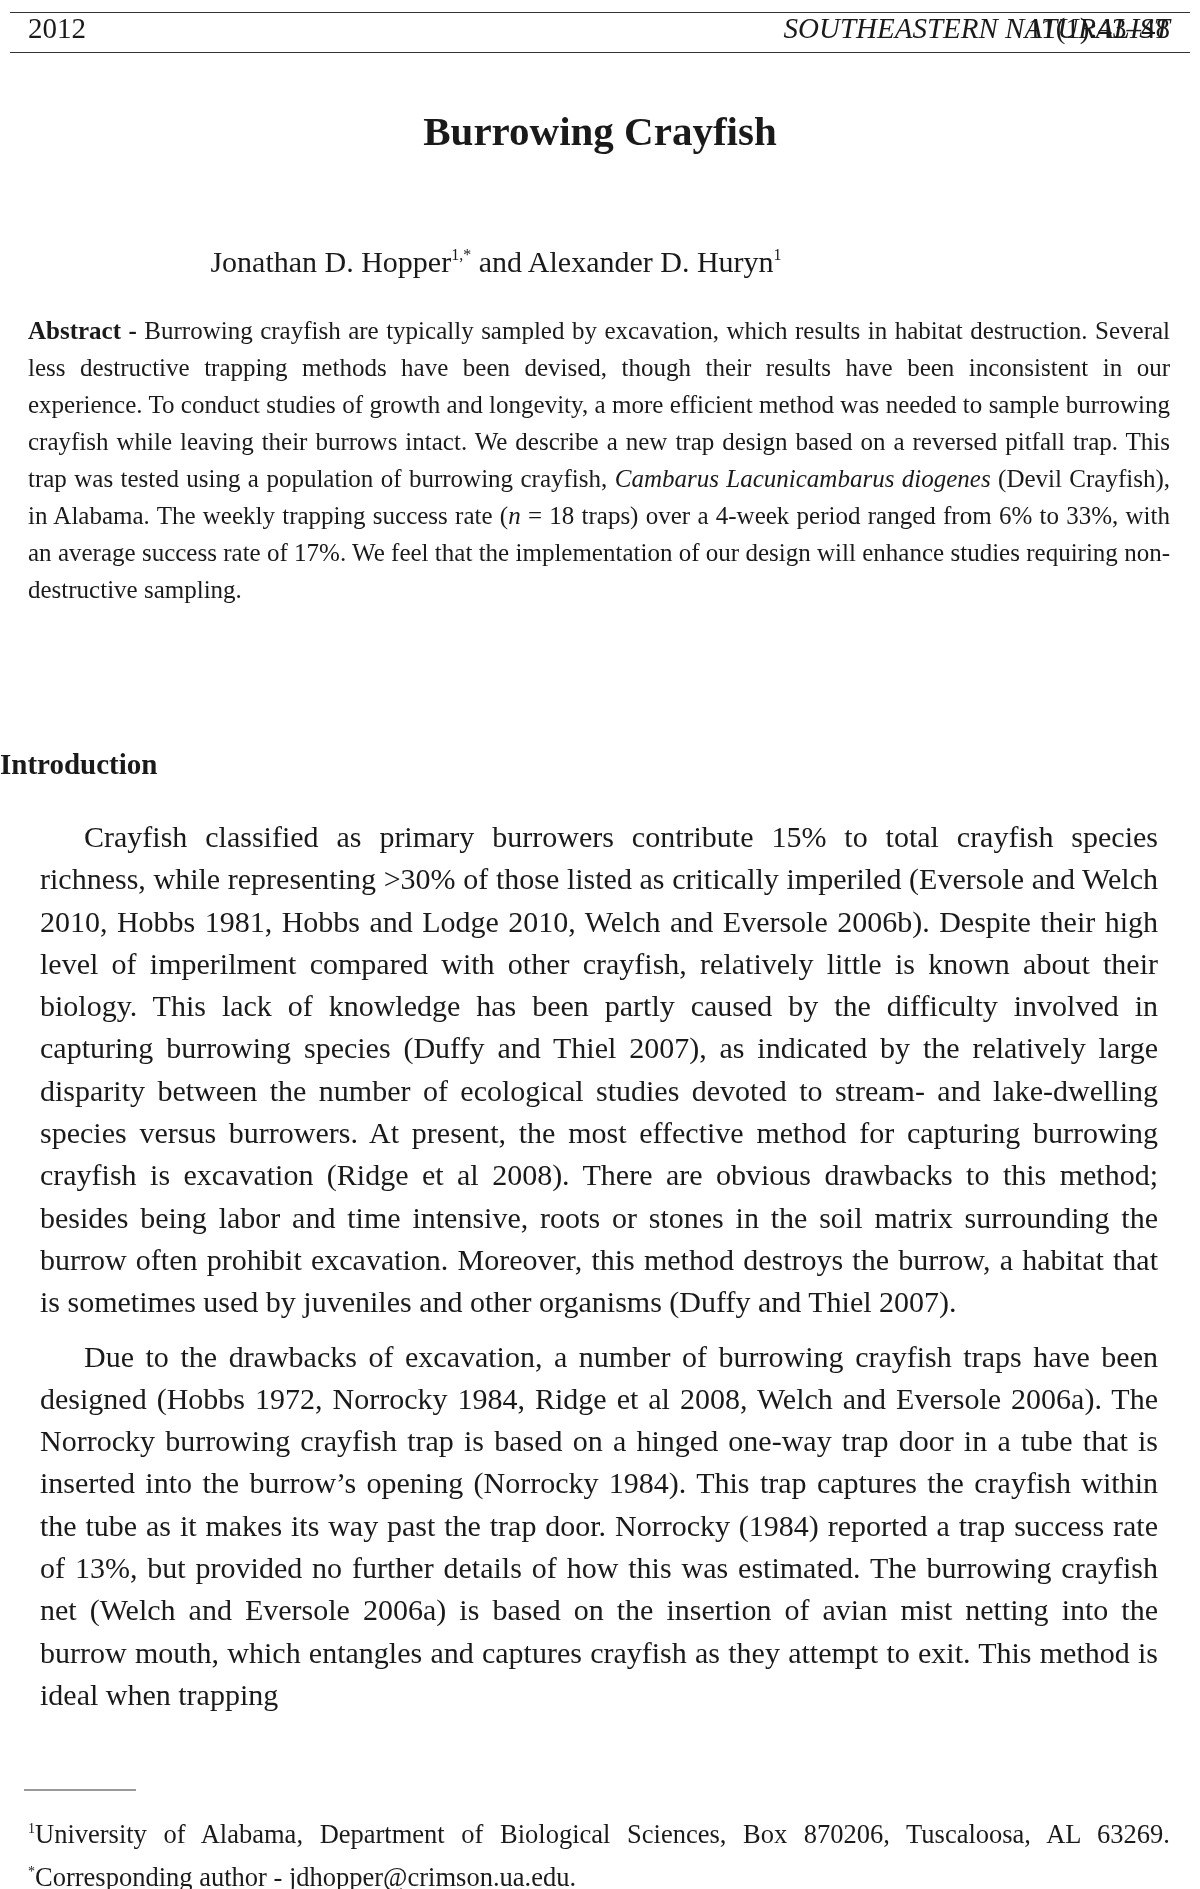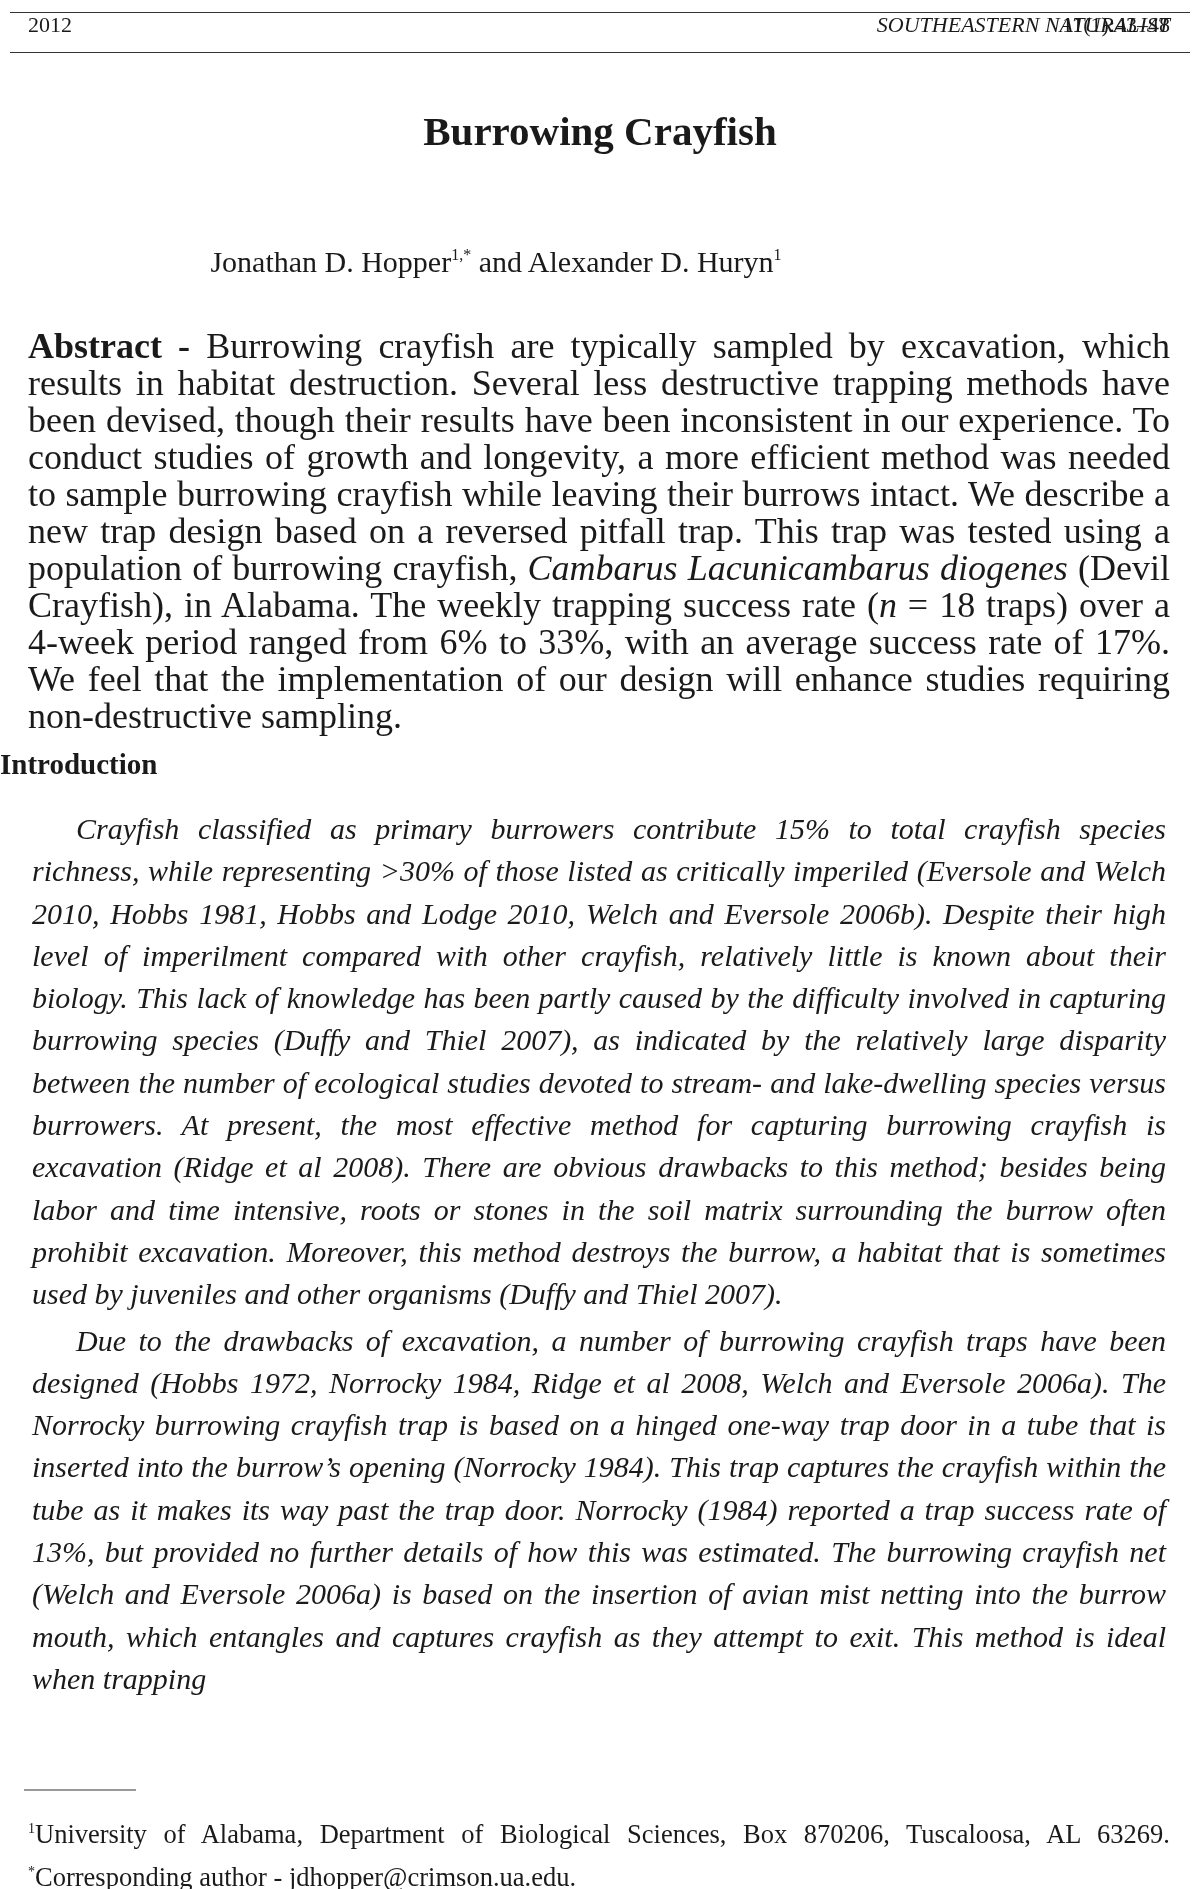--- a/index.html
+++ b/index.html
@@ -1,34 +1,34 @@
 <!DOCTYPE html>
 <html><head>
 <meta charset="utf-8">
 <style>
   html, body { margin: 0; padding: 0; background: #ffffff; }
   body { width: 1200px; height: 1889px; position: relative; overflow: hidden; color: #1a1a1a;
          font-family: "Liberation Serif", "DejaVu Serif", serif; }
   .rule { position: absolute; left: 10px; width: 1180px; height: 1px; background: #333; }
-  .header { position: absolute; top: 6px; left: 28px; right: 30px; height: 36px; font-size: 22px; }
+  .header { position: absolute; top: 6px; left: 28px; right: 30px; height: 36px; font-size: 29px; }
   .header .left { position: absolute; left: 0; top: 6px; }
   .header .center { position: absolute; left: 0; right: 0; top: 6px; text-align: right; font-style: italic; }
   .header .right { position: absolute; right: 0; top: 6px; }
   .title { position: absolute; top: 104px; left: 0; width: 1200px; text-align: center; font-weight: bold;
            font-size: 41px; line-height: 54px; }
   .authors { position: absolute; top: 245px; left: 0; width: 992px; text-align: center; font-size: 30px; }
   .authors sup { font-size: 16px; vertical-align: 12px; }
-  .abstract { position: absolute; top: 328px; left: 28px; width: 1142px; font-size: 36px; line-height: 37px;
+  .abstract { position: absolute; top: 312px; left: 28px; width: 1142px; font-size: 25px; line-height: 37px;
               text-align: justify; }
   .abstract .label { font-weight: bold; }
   .section-heading { position: absolute; top: 748px; left: 0; width: 1200px; text-align: left;
                      font-weight: bold; font-size: 29px; }
   .body-text { position: absolute; top: 804px; left: 28px; width: 1142px; font-size: 30px; line-height: 42.3px;
                text-align: justify; }
-  .body-text p { margin: 4px; text-indent: 44px; font-style: italic; }
+  .body-text p { margin: 12px; text-indent: 44px; }
   .fn-rule { position: absolute; top: 1789px; left: 24px; width: 112px; height: 2px; background: #999; }
   .footnote { position: absolute; top: 1810px; left: 28px; width: 1142px; font-size: 26.5px; line-height: 37px;
               text-align: justify; }
   .footnote sup { font-size: 14px; vertical-align: 10px; }
 </style>
 </head>
 <body>
 
 <div class="rule" style="top:12px;"></div>
 <div class="header">

